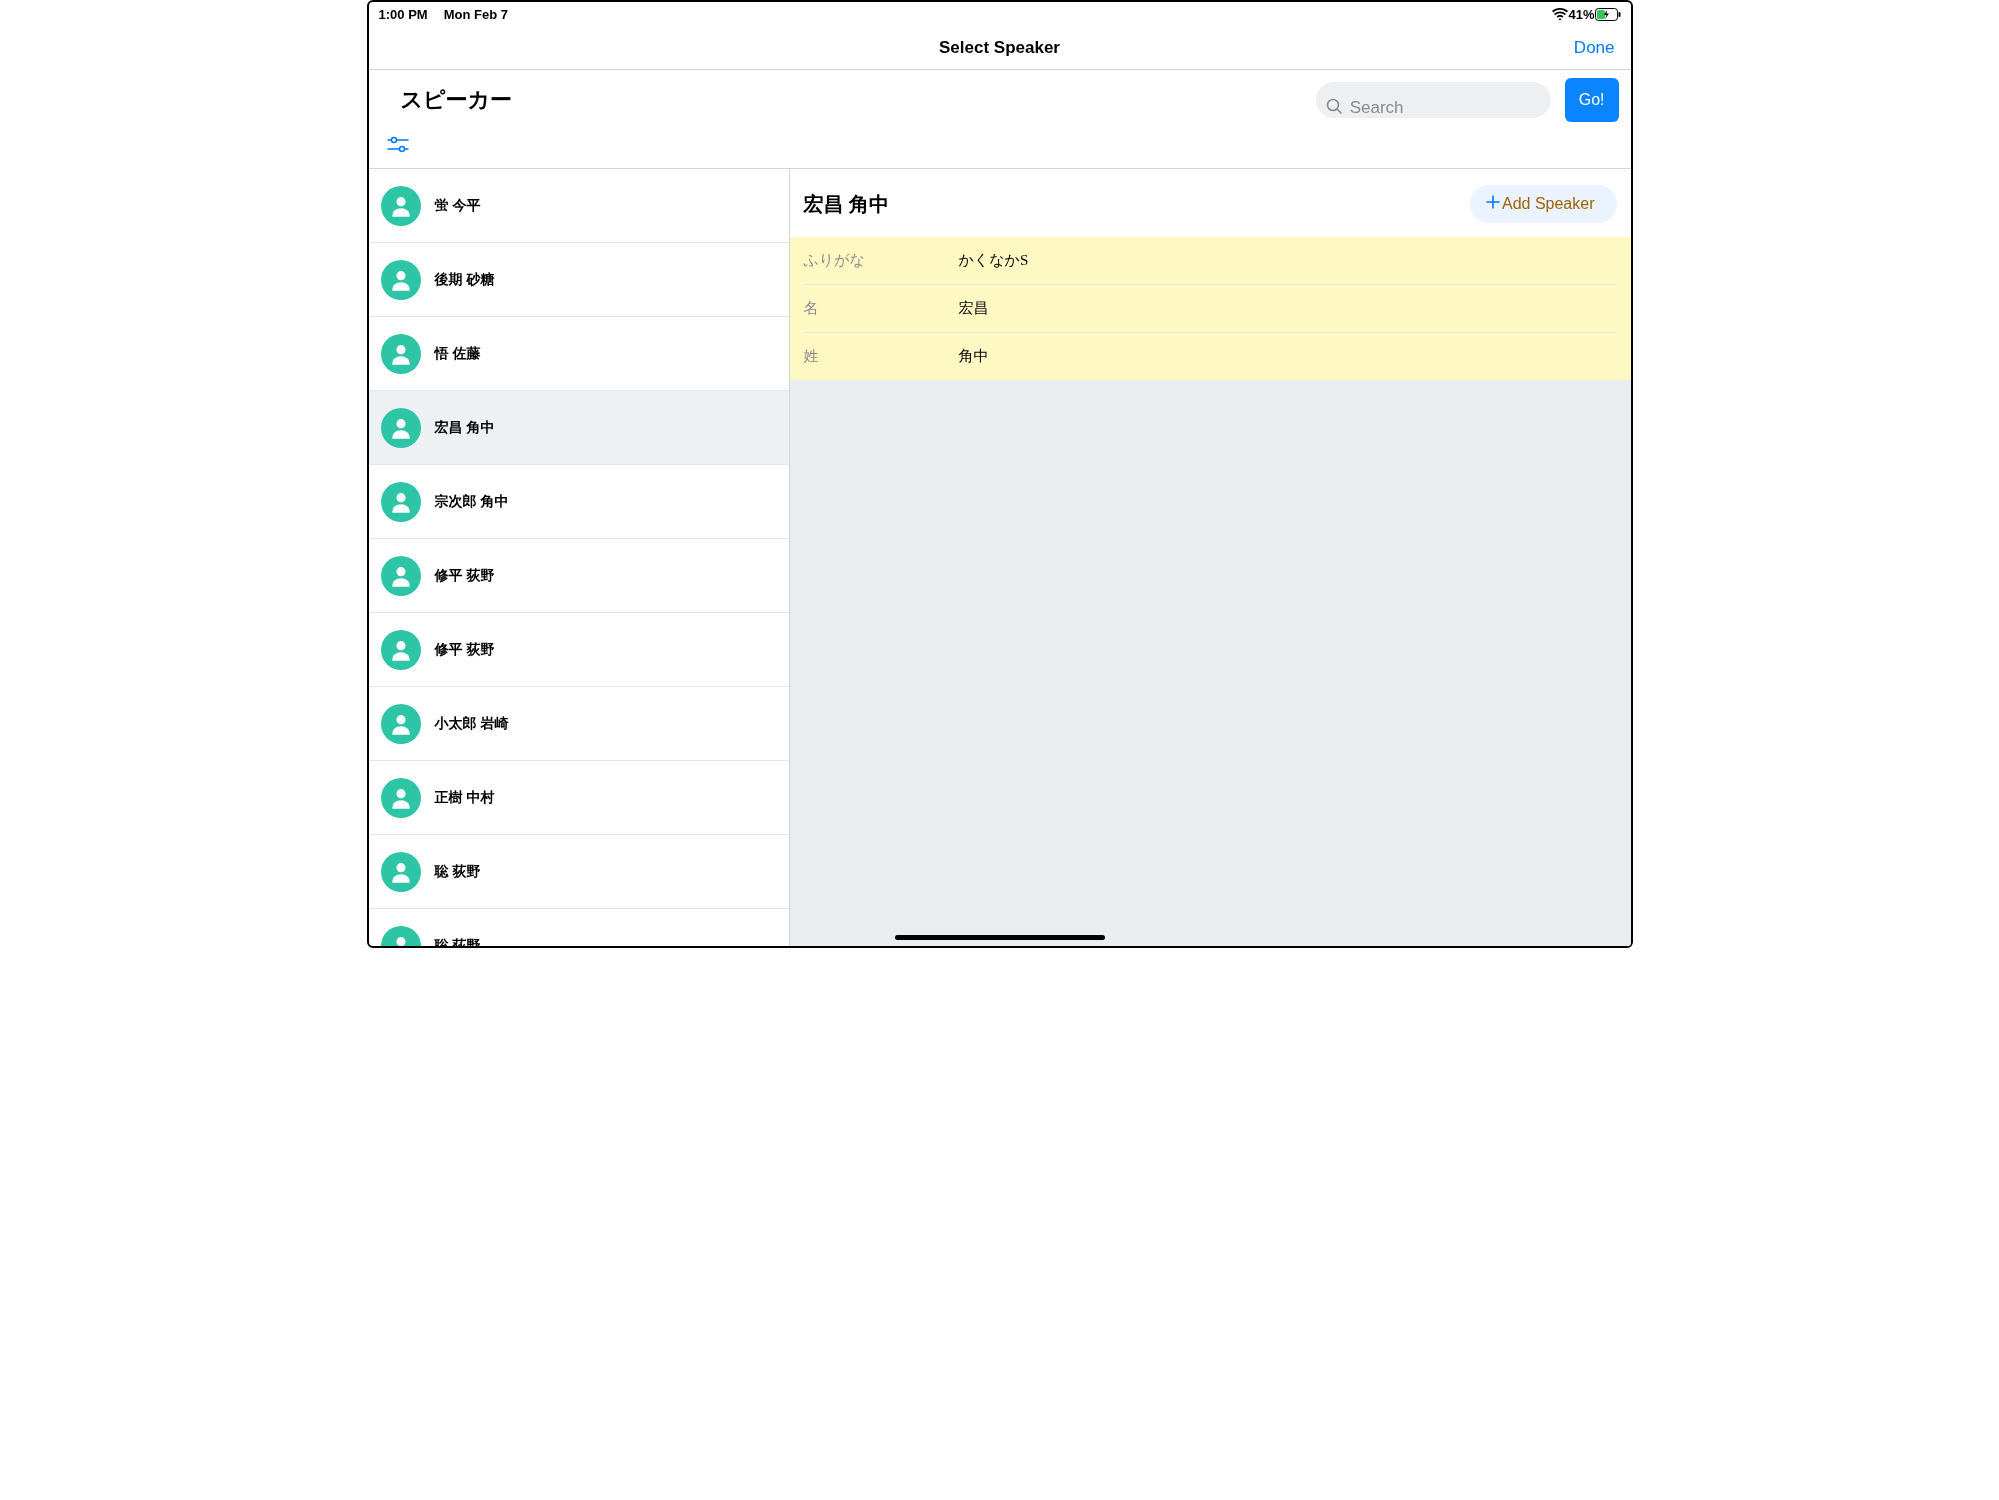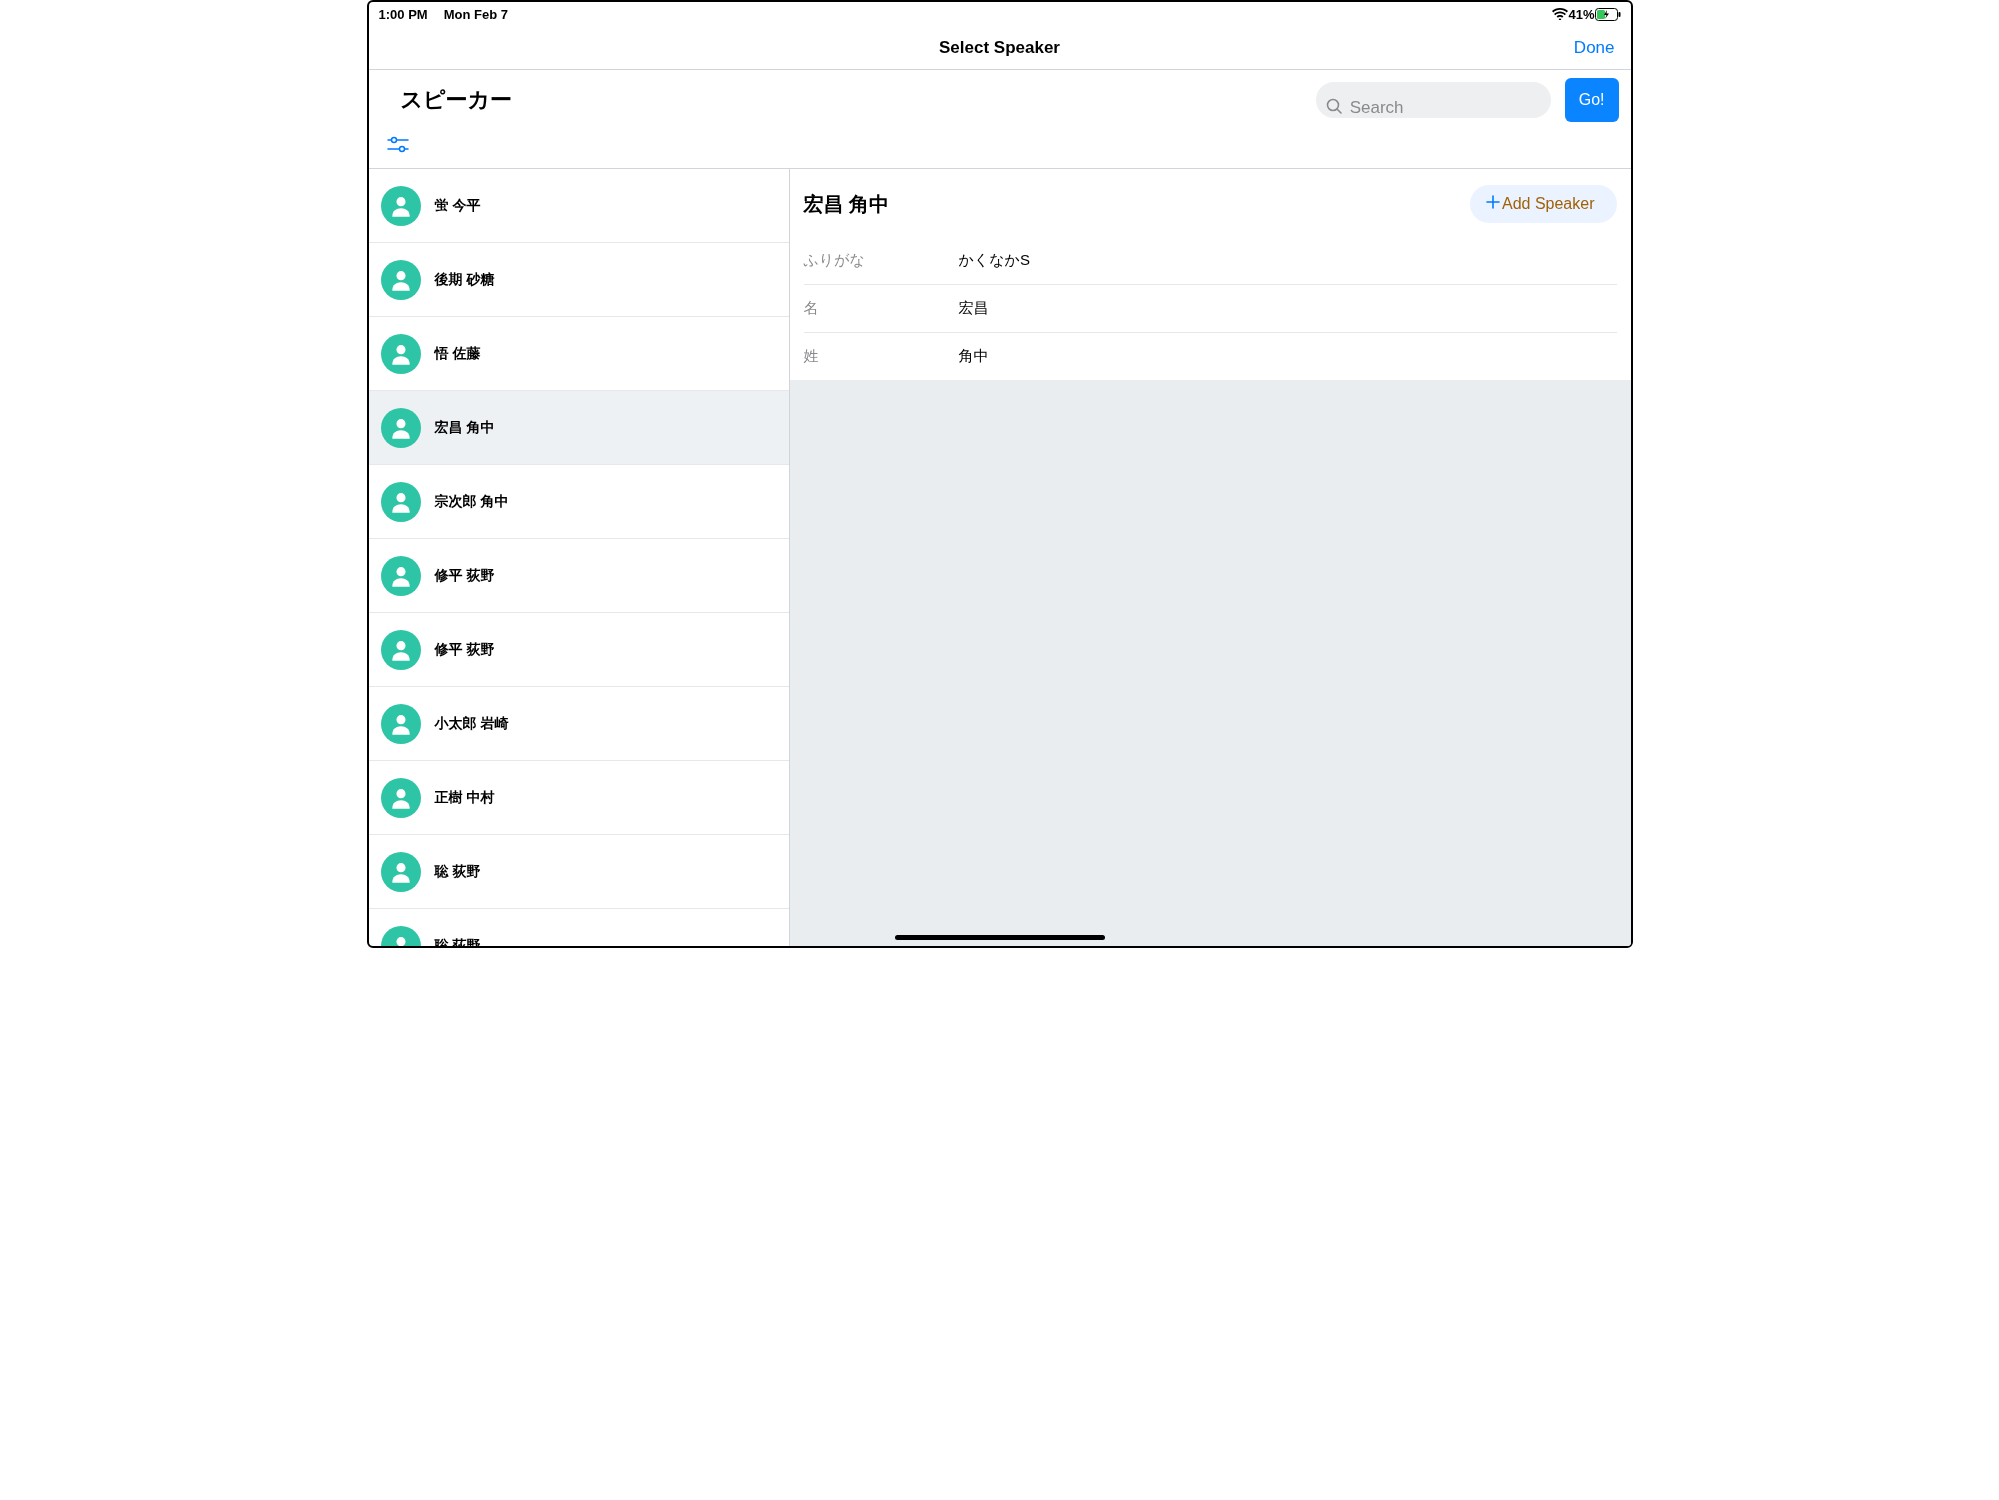--- a/index.html
+++ b/index.html
@@ -56,22 +56,22 @@
     padding: 8px 12px 0 12px;
   }
   .sub-title { font-size: 22px; font-weight:700;margin-left:20px; }
   .sub-right { display:flex; align-items:center; gap:14px; }
   .search-box {
     width: 235px;
     height: 36px;
     background:#eeeff0;
     border-radius: 18px;
     display:flex;
-    align-items:flex-start;
-    padding: 16px 10px;
+    align-items:flex-end;
+    padding: 0 10px;
     gap:8px;
   }
   .search-box input {
     border:none;
     background:transparent;
     outline:none;
     font-size: 17px;
     color:#000;
     flex:1;
   }
@@ -150,22 +150,23 @@
     border-radius: 20px;
     height: 38px;
     padding: 0 22px 0 16px;
     font-size:16px;
     display:flex;
     align-items:center;
     gap:2px;
     cursor:pointer;
   }
   .detail-section {
-    background:#ffffff;
+    background:#fef9c3;
     padding: 0 14px;
+    font-family: Liberation Serif, serif;
   }
   .detail-row {
     display:flex;
     align-items:center;
     padding: 14px 0;
     border-bottom: 1px solid #e5e7eb;
     font-size:15px;
   }
   .detail-row:last-child { border-bottom:none; }
   .detail-label { color:#8a8a8e; width: 155px; }

